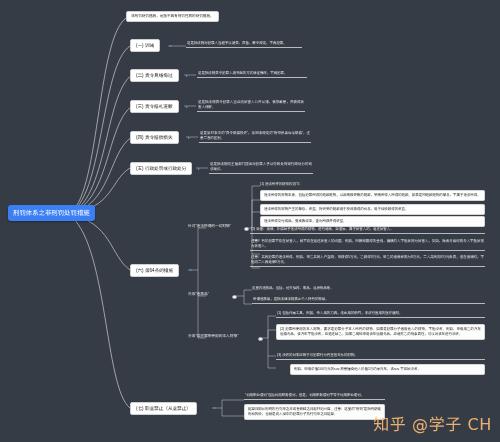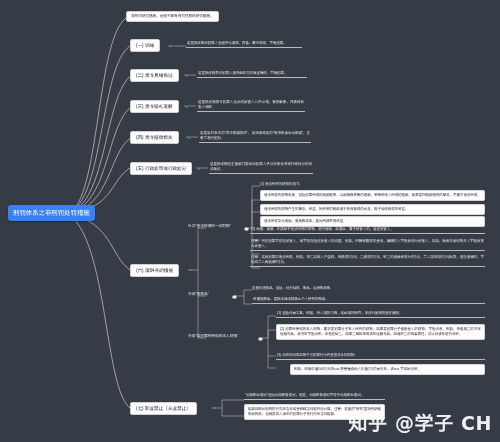--- a/index.html
+++ b/index.html
@@ -54,23 +54,23 @@
     background:#ffffff;border:0.5px solid #9aa0a8;
   }
   .caret{
     position:absolute;width:0;height:0;
     border-top:1.9px solid transparent;border-bottom:1.9px solid transparent;
     border-left:2.6px solid #5a9bf6;
   }
 
   .watermark{
     position:absolute;right:8px;bottom:7px;
-    color:#ffffff;font-size:19px;letter-spacing:.6px;
+    color:#fdba74;font-size:16px;letter-spacing:.6px;
     font-family:"DejaVu Sans","Liberation Sans",sans-serif;
-    opacity:.92;white-space:nowrap;font-weight:bold;
+    opacity:.92;white-space:nowrap;
   }
 </style>
 </head>
 <body>
 
 <div id="canvas">
 
   <svg class="links" viewBox="0 0 500 442" preserveAspectRatio="none">
 
     <path d="M68,214 C100,200 96,40 126,18"></path>

